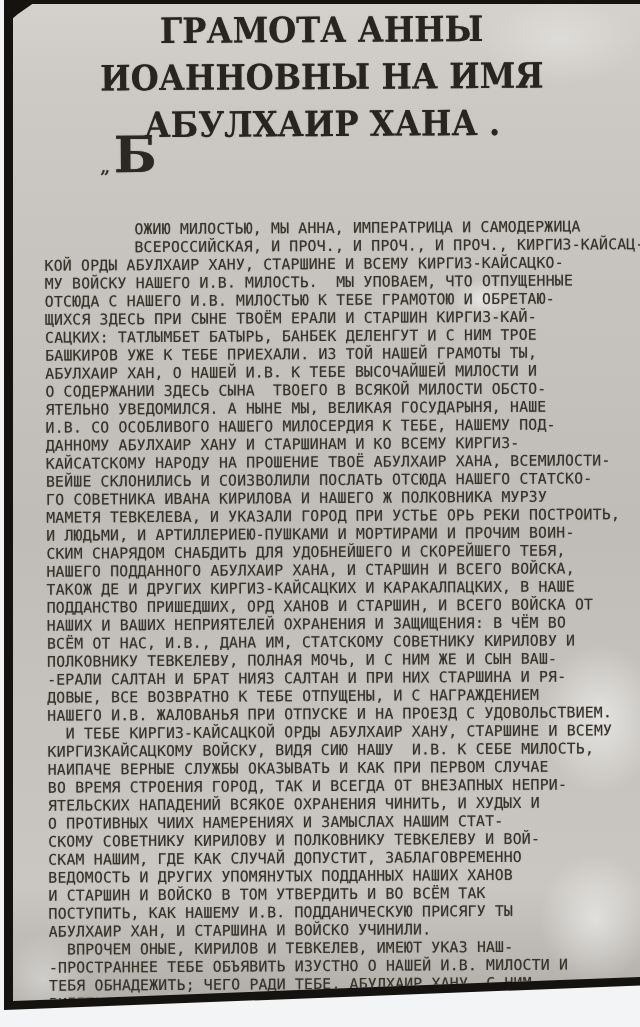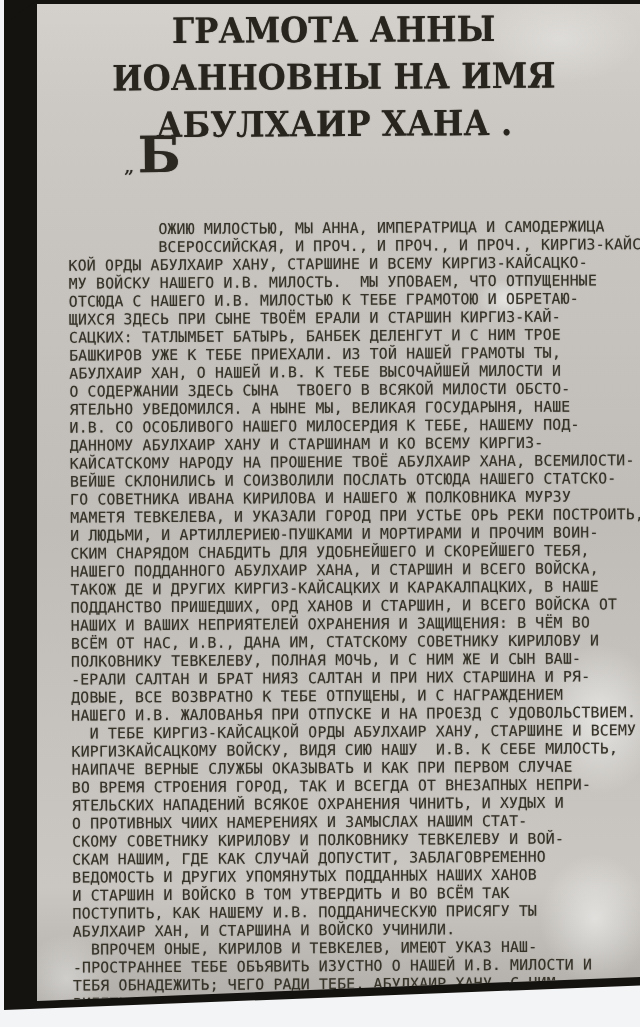--- a/index.html
+++ b/index.html
@@ -14,21 +14,20 @@
     background:#151310;
     clip-path:polygon(0 0,100% 0,100% 97.2%,0 99.6%);
   }
   
   .paper{
     position:absolute;left:9px;top:4px;right:0;bottom:6px;
     background:linear-gradient(180deg,
       #d4d1cc 0%, #ccc9c4 10%, #c6c3be 30%, #c0bdb8 52%,
       #c6c3be 72%, #cac7c2 88%, #b2afaa 99%);
     clip-path:polygon(0 0,100% 0,100% 96.9%,0 99.3%);
-    margin-left:24px;
   }
   
   .glare{position:absolute;pointer-events:none;}
   .g1{right:-20px;top:640px;width:120px;height:150px;
       background:radial-gradient(closest-side,rgba(255,255,255,.55),rgba(255,255,255,0));}
   .g2{right:-10px;top:850px;width:110px;height:130px;
       background:radial-gradient(closest-side,rgba(255,255,255,.5),rgba(255,255,255,0));}
   .g3{left:440px;top:275px;width:60px;height:40px;
       background:radial-gradient(closest-side,rgba(255,255,255,.6),rgba(255,255,255,0));}
   .g4{left:-15px;top:930px;width:90px;height:90px;

